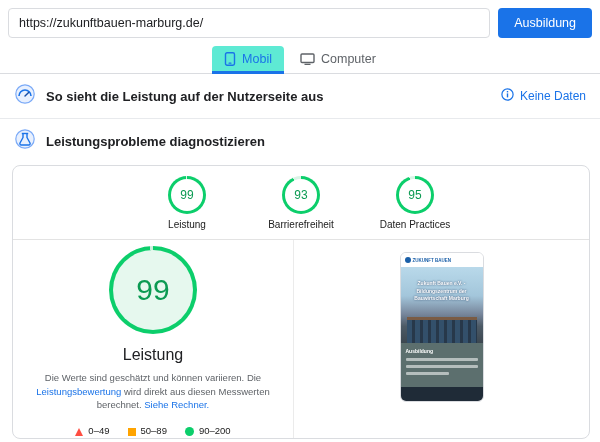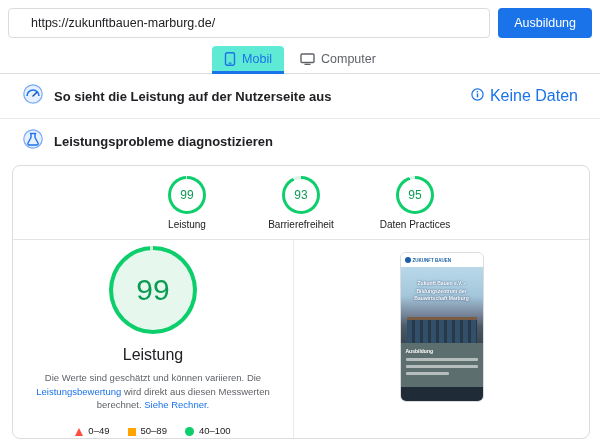--- a/index.html
+++ b/index.html
@@ -3,39 +3,39 @@
 <meta charset="utf-8">
 <style>
   * { margin:0; padding:0; box-sizing:border-box; }
   html,body { background:#fff; }
   body { font-family:"Liberation Sans", sans-serif; color:#202124; }
   .page { width:600px; height:442px; background:#fff; overflow:hidden; position:relative; }
 
   
   .topbar { display:flex; gap:8px; padding:8px 8px 6px 8px; align-items:center; }
   .url-input { flex:1; height:30px; border:1px solid #dadce0; border-radius:4px;
-               padding:0 22px; font-size:12.5px; color:#202124; outline:none;
+               padding:0 10px; font-size:12.5px; color:#202124; outline:none;
                font-family:"Liberation Sans", sans-serif; }
   .analyze-btn { height:30px; padding:0 16px; background:#1a73e8; color:#fff; border:none;
                  border-radius:4px; font-size:12.5px; cursor:pointer;
                  font-family:"Liberation Sans", sans-serif; }
 
   
   .tabs { display:flex; justify-content:center; gap:4px; border-bottom:1px solid #dadce0; padding-top:2px; }
   .tab { display:flex; align-items:center; gap:6px; padding:6px 12px 5px 12px; font-size:12.5px;
          color:#5f6368; cursor:pointer; border-bottom:3px solid transparent; margin-bottom:-1px; }
   .tab.active { color:#1a73e8; background:#5eead4; border-radius:4px 4px 0 0; border-bottom-color:#1a73e8; }
   .tab svg { display:block; }
 
   
-  .section-row { display:flex; align-items:center; gap:10px; padding:9px 22px; }
+  .section-row { display:flex; align-items:center; gap:10px; padding:9px 14px; }
   .section-row.bordered { border-bottom:1px solid #e8eaed; }
   .section-title { font-size:13px; font-weight:bold; color:#202124; }
   .no-data { margin-left:auto; display:flex; align-items:center; gap:6px; color:#1a73e8;
-             font-size:16px; cursor:pointer; }
+             font-size:12px; cursor:pointer; }
 
   
   .card { margin:2px 10px 8px 12px; border:1px solid #dadce0; border-radius:8px; overflow:hidden; background:#fff; }
   .scores-row { display:flex; justify-content:center; gap:36px; padding:10px 0 9px 0; border-bottom:1px solid #e3e3e3; }
   .score-item { width:78px; text-align:center; cursor:pointer; }
   .gauge { --p:100; width:38px; height:38px; border-radius:50%; margin:0 auto; position:relative;
            background:conic-gradient(#0cce6b calc(var(--p) * 3.6deg), #d9f4e6 0deg);
            display:flex; align-items:center; justify-content:center; }
   .gauge::before { content:""; position:absolute; inset:3px; border-radius:50%; background:#fff; }
   .gauge .val { position:relative; z-index:1; font-size:12px; color:#0b9a52; }
@@ -181,21 +181,21 @@
           <div class="legend-item">
             <span class="shape-triangle"></span>
             <span>0–49</span>
           </div>
           <div class="legend-item">
             <span class="shape-square"></span>
             <span>50–89</span>
           </div>
           <div class="legend-item">
             <span class="shape-circle"></span>
-            <span>40–100</span>
+            <span>90–200</span>
           </div>
         </div>
       </div>
 
       <div class="main-right">
         <div class="phone">
           <div class="phone-header">
             <span class="phone-logo-dot"></span>
             <span class="phone-logo-text">zukunft bauen</span>
           </div>

